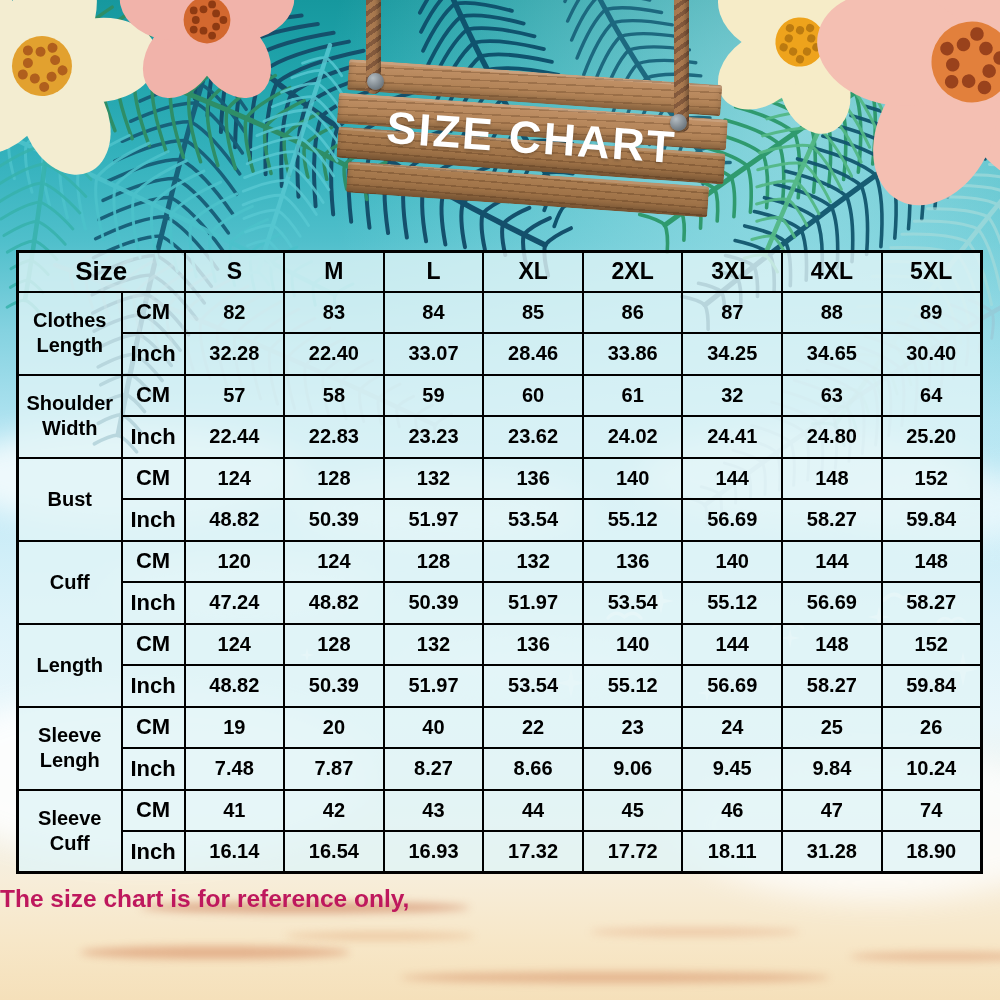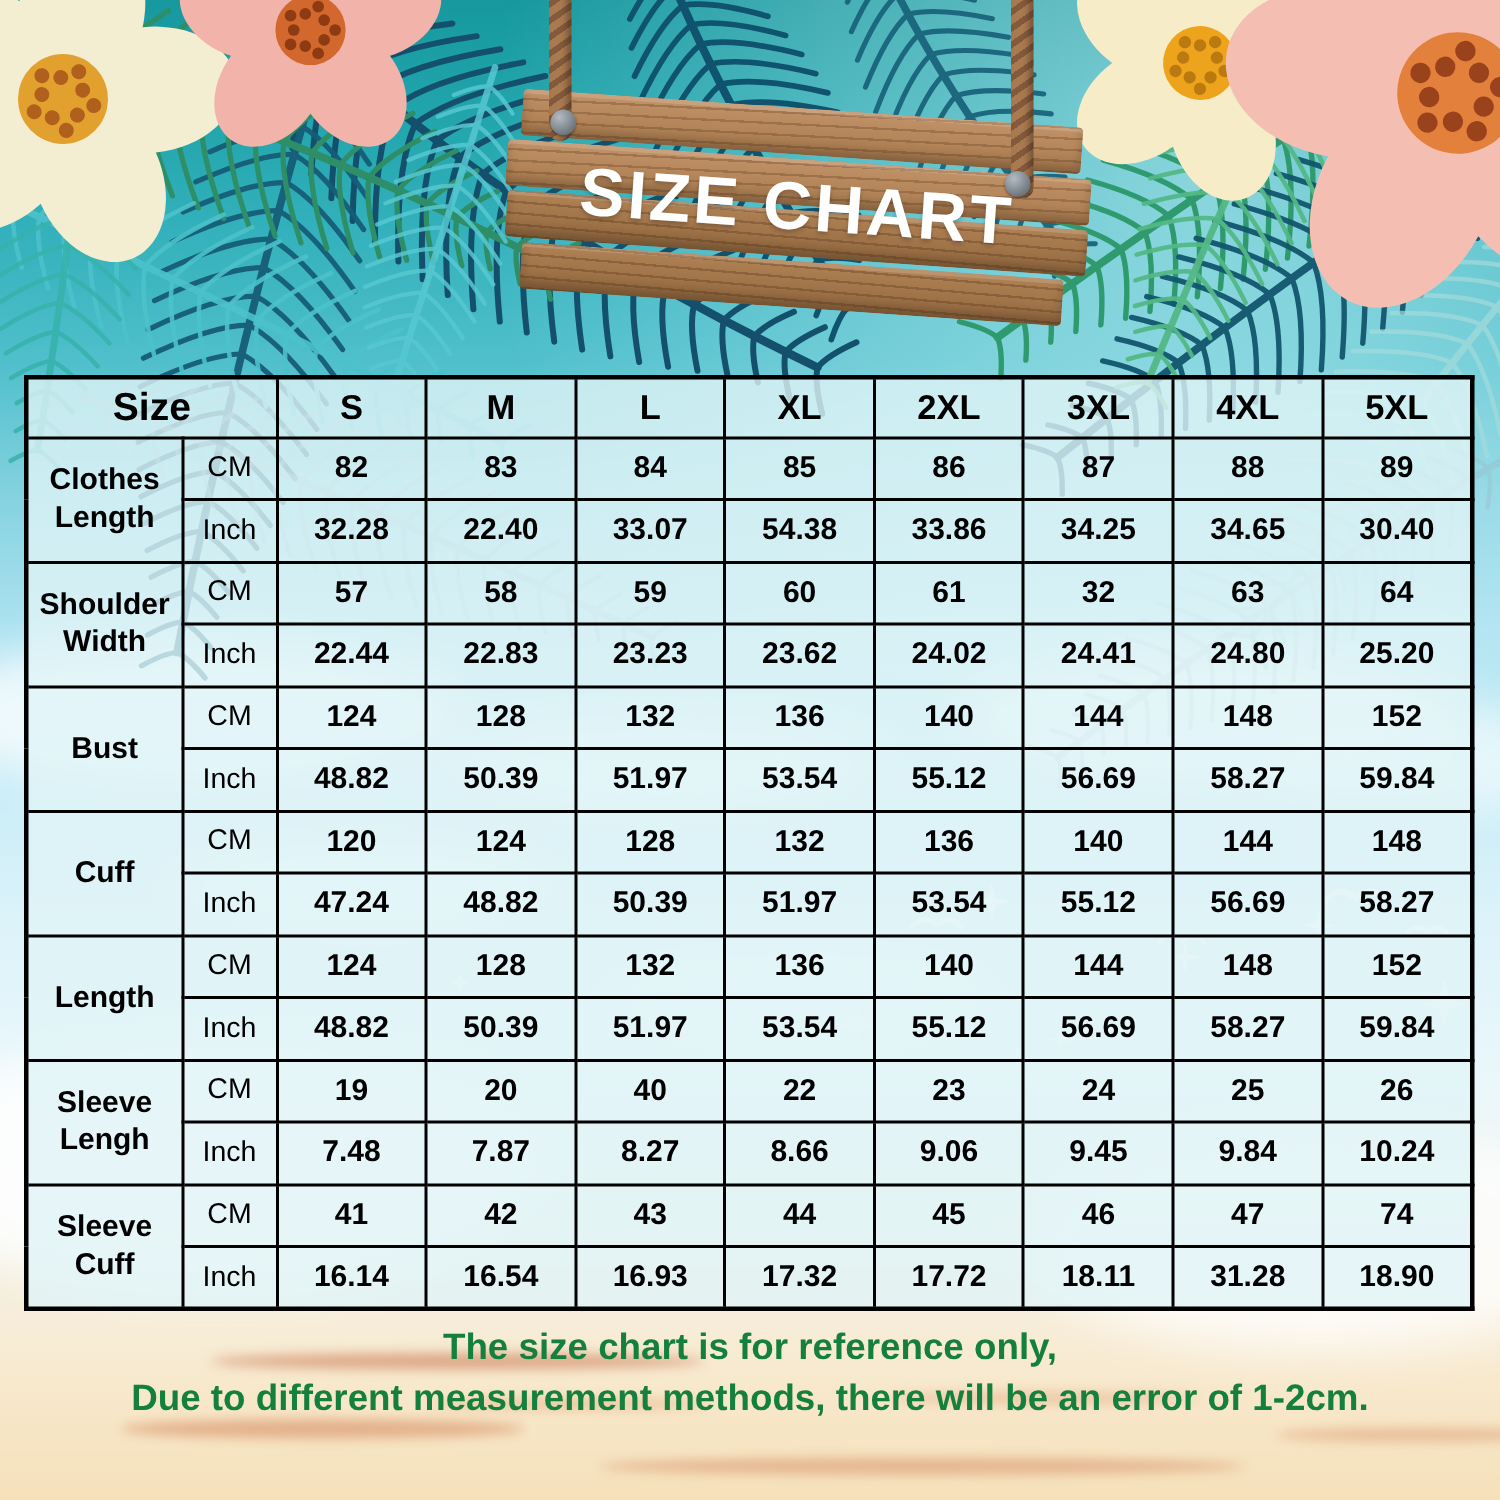--- a/index.html
+++ b/index.html
@@ -39,24 +39,24 @@
     text-shadow:0 2px 3px rgba(0,0,0,.2)}
   .size-table{position:absolute;left:16px;top:250px;width:964px;z-index:10;
     border-collapse:collapse;table-layout:fixed;border:3px solid #000}
   .size-table th,.size-table td{border:2px solid #000;text-align:center;
     vertical-align:middle;color:#000;background:rgba(224,244,246,.8);padding:0}
   .size-table thead tr{height:40px}
   .size-table tbody tr{height:41.5px}
   .corner-h{font-size:26px;font-weight:700}
   .col-h{font-size:23px;font-weight:700}
   .rowlabel{font-size:20px;font-weight:700;line-height:1.25;padding:0 8px}
-  .unit{font-size:19px;font-weight:400}
+  .unit{font-size:22px;font-weight:700}
   .val{font-size:20px;font-weight:700}
-  .footer{position:absolute;left:0;right:0;top:882px;z-index:10;text-align:center;
-    color:#15803d;font-weight:700;font-size:24.5px;line-height:34px}
+  .footer{position:absolute;left:0;right:0;top:882px;z-index:10;
+    color:#be185d;font-weight:700;font-size:24.5px;line-height:34px}
 </style>
 </head>
 <body>
 
 <div class="stage">
 
   <div class="backdrop"></div>
 
   <div class="cloud" style="left:-50px;top:425px;width:360px;height:100px;opacity:.75"></div>
   <div class="cloud" style="left:290px;top:468px;width:300px;height:80px;opacity:.6"></div>
@@ -836,21 +836,21 @@
           <td class="val">86</td>
           <td class="val">87</td>
           <td class="val">88</td>
           <td class="val">89</td>
         </tr>
         <tr>
           <td class="unit">Inch</td>
           <td class="val">32.28</td>
           <td class="val">22.40</td>
           <td class="val">33.07</td>
-          <td class="val">54.38</td>
+          <td class="val">28.46</td>
           <td class="val">33.86</td>
           <td class="val">34.25</td>
           <td class="val">34.65</td>
           <td class="val">30.40</td>
         </tr>
         <tr>
           <th rowspan="2" class="rowlabel">Shoulder Width</th>
           <td class="unit">CM</td>
           <td class="val">57</td>
           <td class="val">58</td>
@@ -985,15 +985,14 @@
           <td class="val">17.72</td>
           <td class="val">18.11</td>
           <td class="val">31.28</td>
           <td class="val">18.90</td>
         </tr>
       </tbody>
   </table>
 
   <div class="footer">
     <div>The size chart is for reference only,</div>
-    <div>Due to different measurement methods, there will be an error of 1-2cm.</div>
   </div>
 </div>
 
 </body></html>

